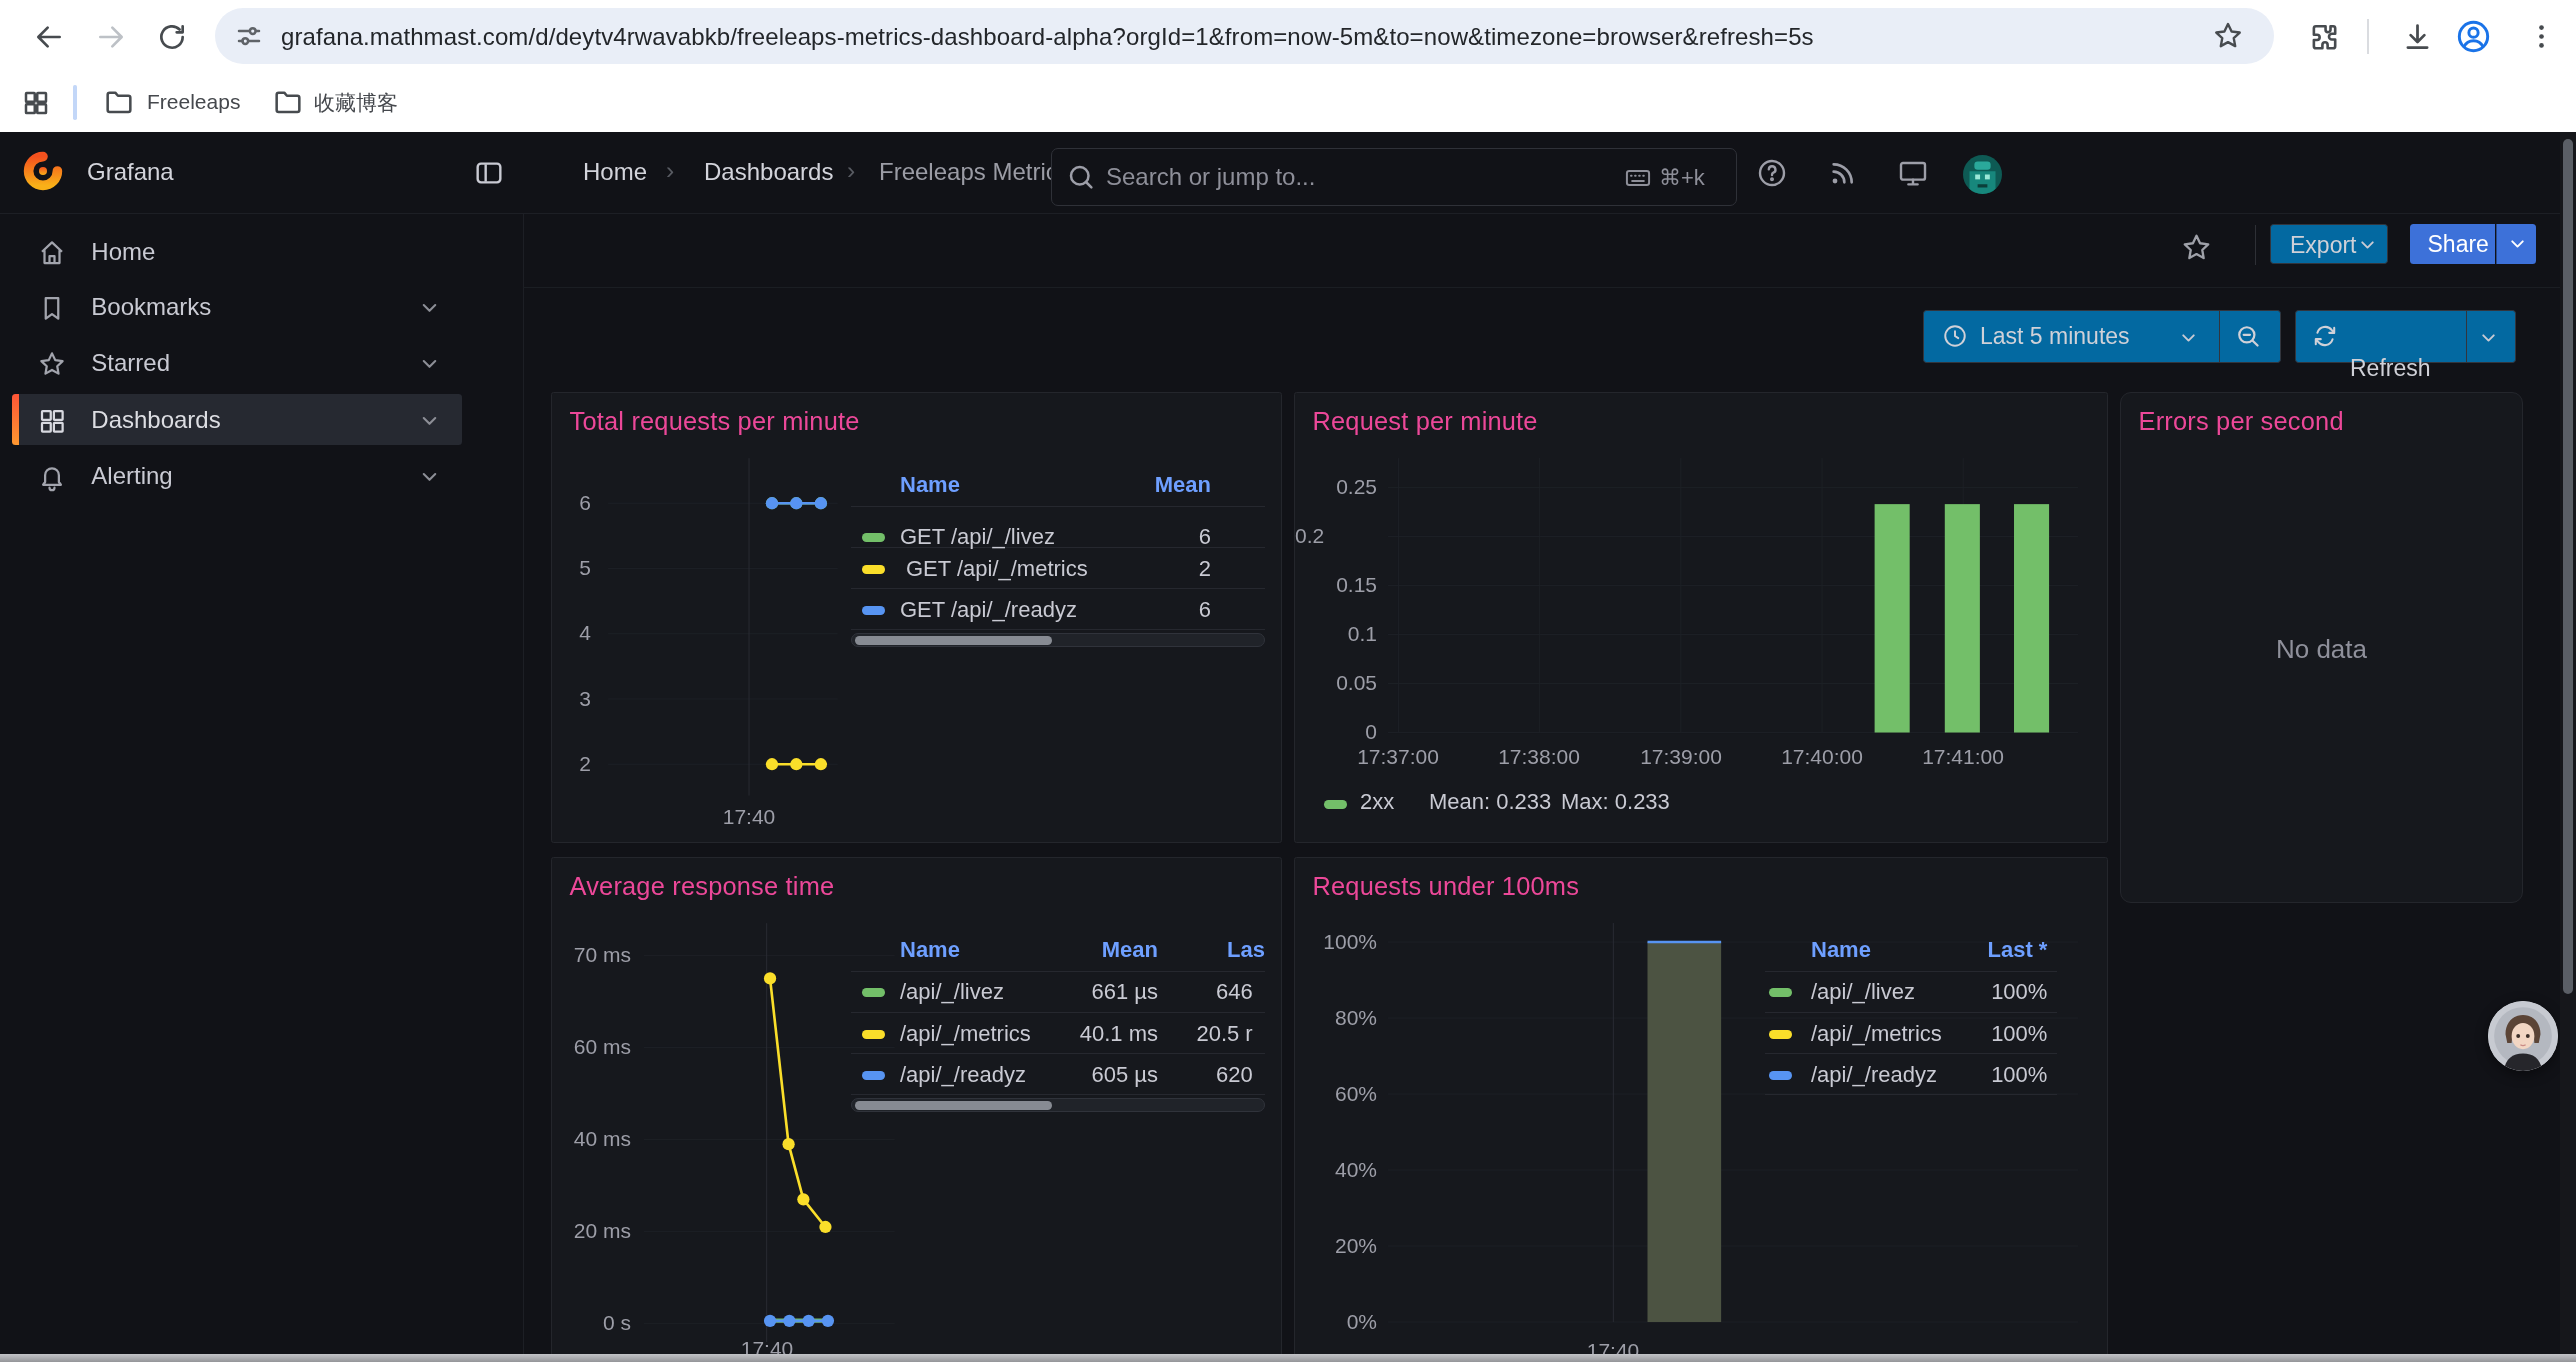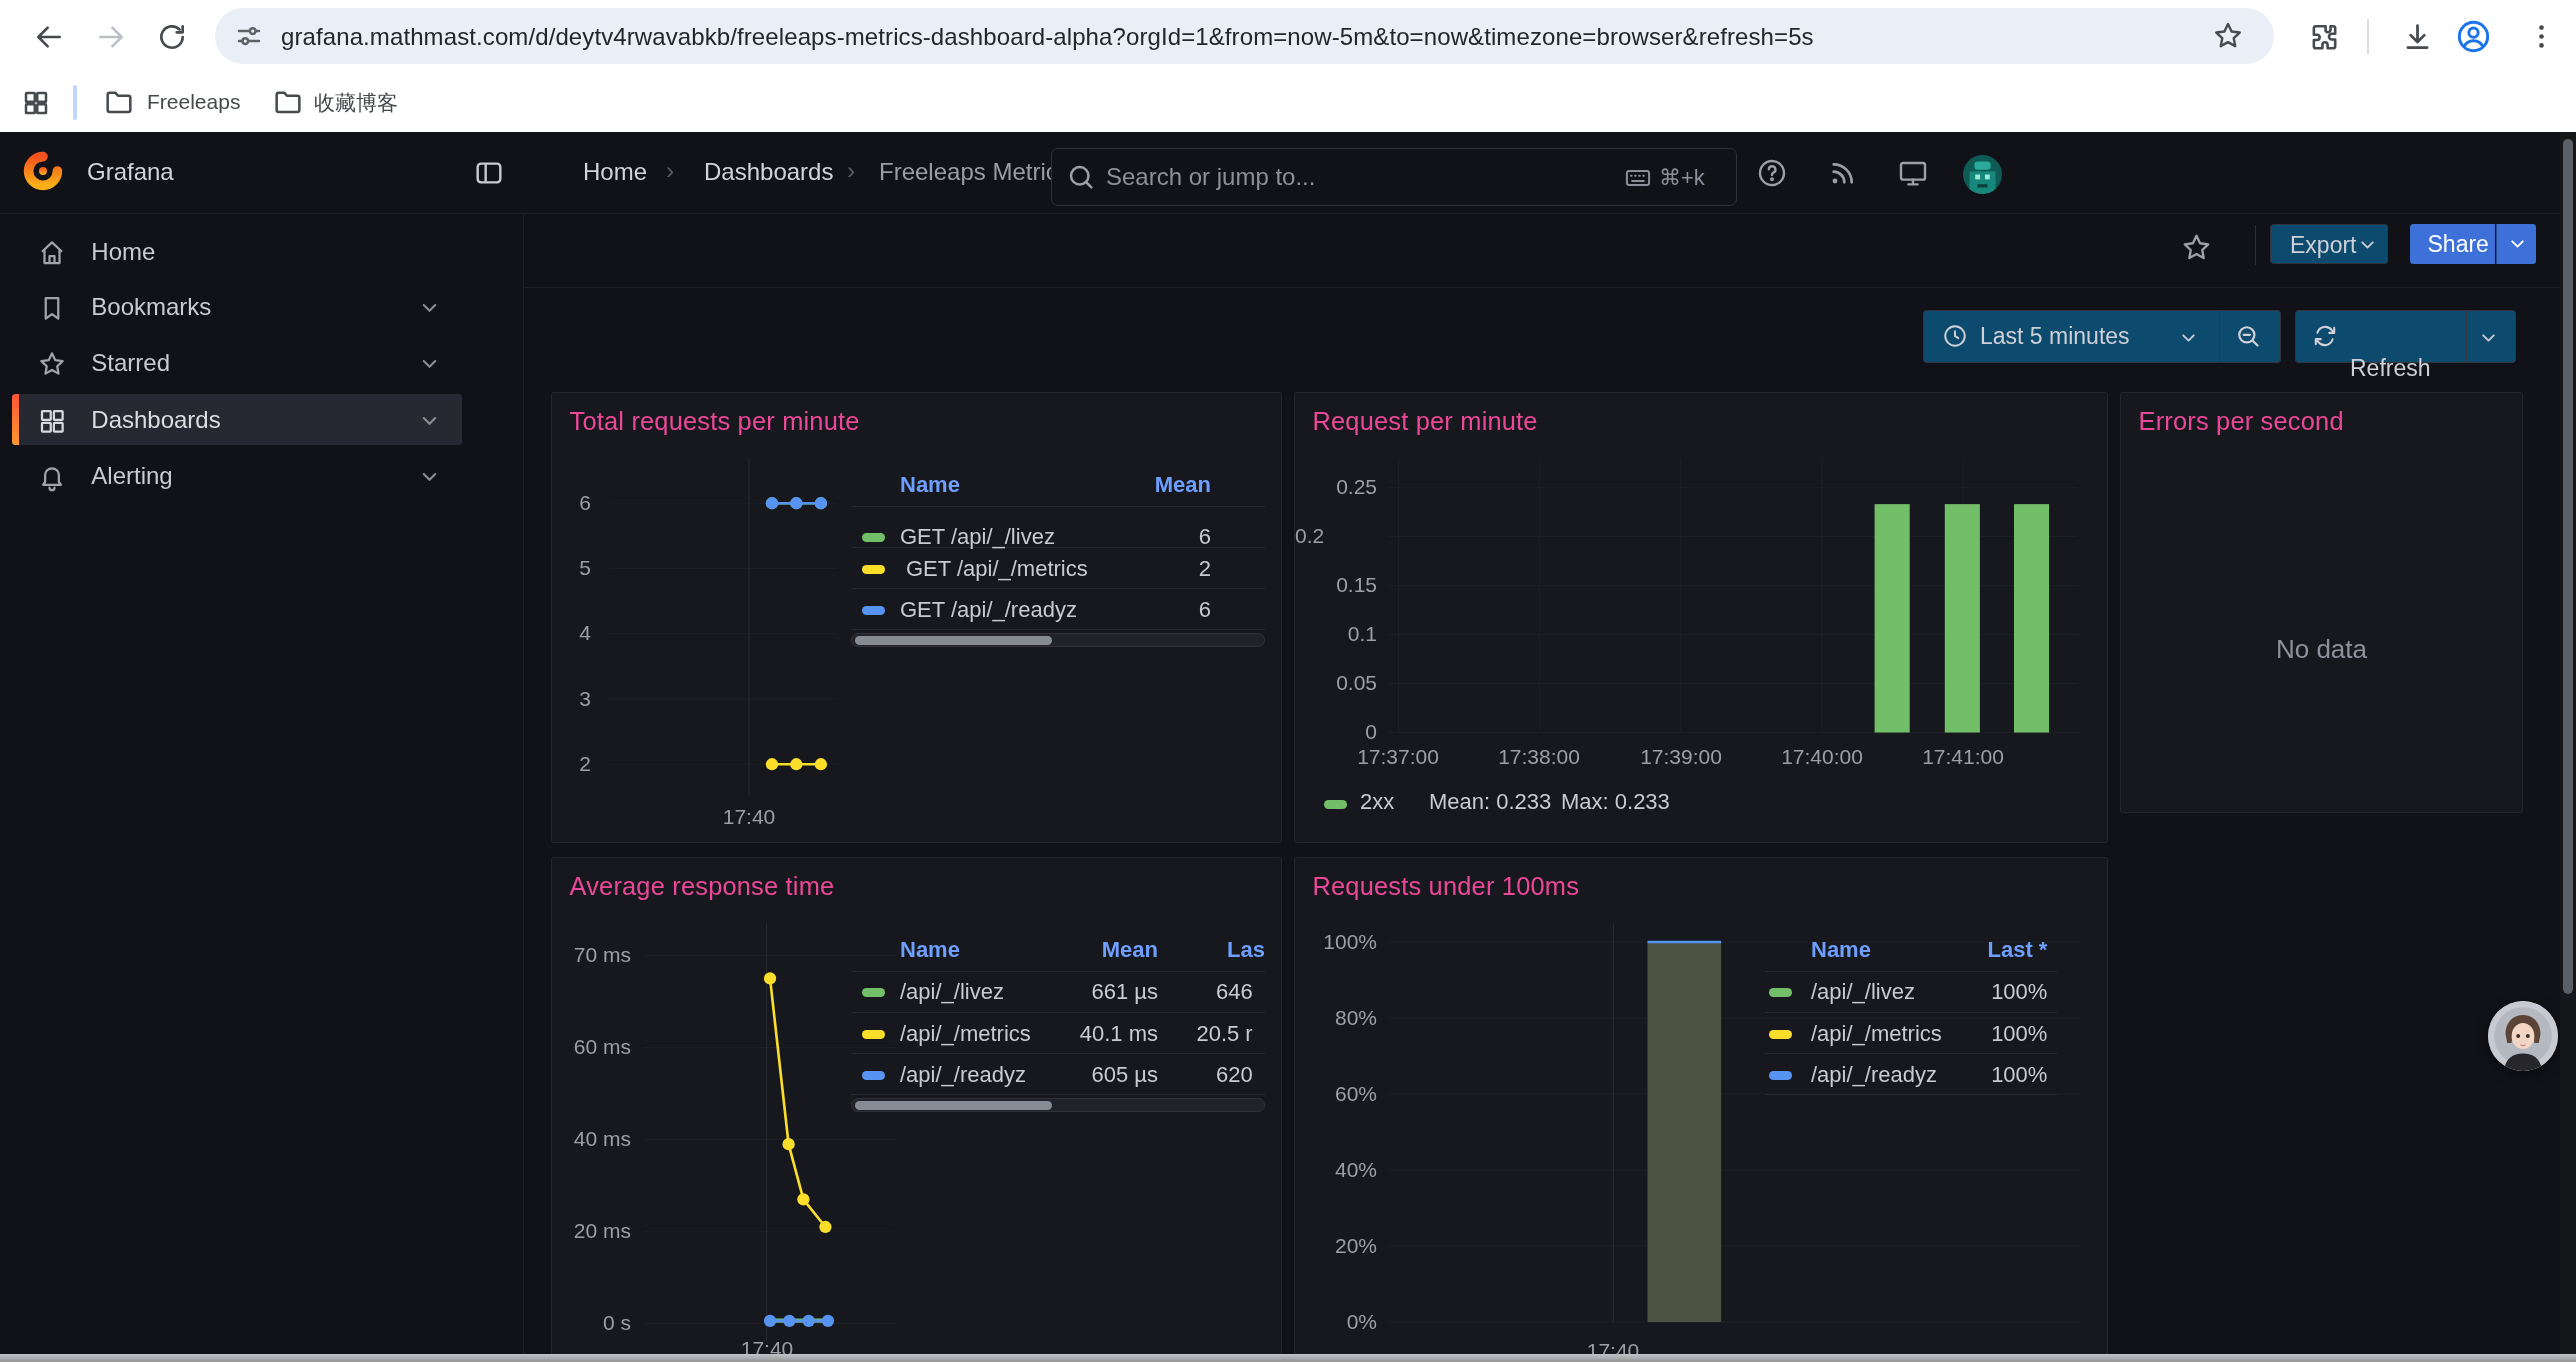--- a/index.html
+++ b/index.html
@@ -25,21 +25,21 @@
   .sb-item .chev{position:absolute;right:21px;top:15px;color:#8c8e96;}
   .sb-item.active{background:#262931;}
   .sb-item.active::before{content:"";position:absolute;left:0;top:0;width:7px;height:51px;border-radius:3.5px 0 0 3.5px;
     background:linear-gradient(180deg,#ff5536,#ff9830);}
   #gf-main{position:absolute;left:523px;top:81px;width:2053px;height:1142px;}
   .hdr-text{font-size:24px;color:#d3d4db;}
   .hdr-dim{font-size:24px;color:#9b9ca5;}
   .crumb-sep{font-size:24.6px;color:#585b62;}
   #search-box{position:absolute;left:1051px;top:16px;width:684px;height:56px;background:#111217;border:0.9px solid #2f3138;border-radius:7px;}
   .btn{position:absolute;box-sizing:border-box;border-radius:3.5px;font-size:23px;color:#d0d1d8;}
-  .btn.dark{background:#0c4a6e;border:0.9px solid #32353d;}
+  .btn.dark{background:#0369a1;border:0.9px solid #32353d;}
   .blue{background:#3d71d9;color:#ffffff;}
   
   .panel{position:absolute;background:#16181d;border:0.9px solid #24262c;border-radius:2.6px;overflow:hidden;box-sizing:border-box;}
   .panel h2{position:absolute;left:17.5px;top:14px;margin:0;font-size:25.4px;font-weight:500;color:#ec4899;letter-spacing:0.2px;}
   .axis-lab{position:absolute;font-size:21px;color:#9d9ea8;line-height:26px;}
   .leg-hdr{position:absolute;font-size:22px;font-weight:600;color:#6e9fff;white-space:nowrap;}
   .leg-txt{position:absolute;font-size:22px;color:#c9cad3;white-space:nowrap;}
   .leg-div{position:absolute;left:0;height:0.9px;background:#26282f;width:100%;}
   .swatch{position:absolute;width:23px;height:8.8px;border-radius:4.4px;}
   .sc-track{position:absolute;height:14px;background:#202329;border:0.9px solid #30333b;border-radius:7px;box-sizing:border-box;}
@@ -433,21 +433,21 @@
           <div class="axis-lab" style="left:33px;top:351px;width:140px;text-align:center;">17:37:00</div>
           <div class="axis-lab" style="left:174px;top:351px;width:140px;text-align:center;">17:38:00</div>
           <div class="axis-lab" style="left:316px;top:351px;width:140px;text-align:center;">17:39:00</div>
           <div class="axis-lab" style="left:457px;top:351px;width:140px;text-align:center;">17:40:00</div>
           <div class="axis-lab" style="left:598px;top:351px;width:140px;text-align:center;">17:41:00</div>
           <div class="swatch" style="left:29px;top:407px;background:#73bf69;"></div>
           <div class="leg-txt" style="left:65px;top:396px;">2xx</div>
           <div class="leg-txt" style="left:134px;top:396px;">Mean: 0.233</div>
           <div class="leg-txt" style="left:266px;top:396px;">Max: 0.233</div>
         </section>
-      <section class="panel" id="p3" style="left:1597px;top:179px;width:403px;height:421px;">
+      <section class="panel" id="p3" style="left:1597px;top:179px;width:403px;height:511px;border-radius:11px;">
         <h2>Errors per second</h2>
         <div id="no-data">No data</div>
       </section>
       <section class="panel" id="p4" style="left:28px;top:644px;width:731px;height:544px;">
         <h2>Average response time</h2>
       <svg width="729" height="544" style="position:absolute;left:0;top:0;pointer-events:none;" viewBox="0 0 832 620">
             <line x1="105" y1="110.76923076923075" x2="391" y2="110.76923076923075" stroke="#1e2127" stroke-width="1"></line>
             <line x1="105" y1="215.8241758241758" x2="391" y2="215.8241758241758" stroke="#1e2127" stroke-width="1"></line>
             <line x1="105" y1="320.8791208791208" x2="391" y2="320.8791208791208" stroke="#1e2127" stroke-width="1"></line>
             <line x1="105" y1="425.934065934066" x2="391" y2="425.934065934066" stroke="#1e2127" stroke-width="1"></line>

